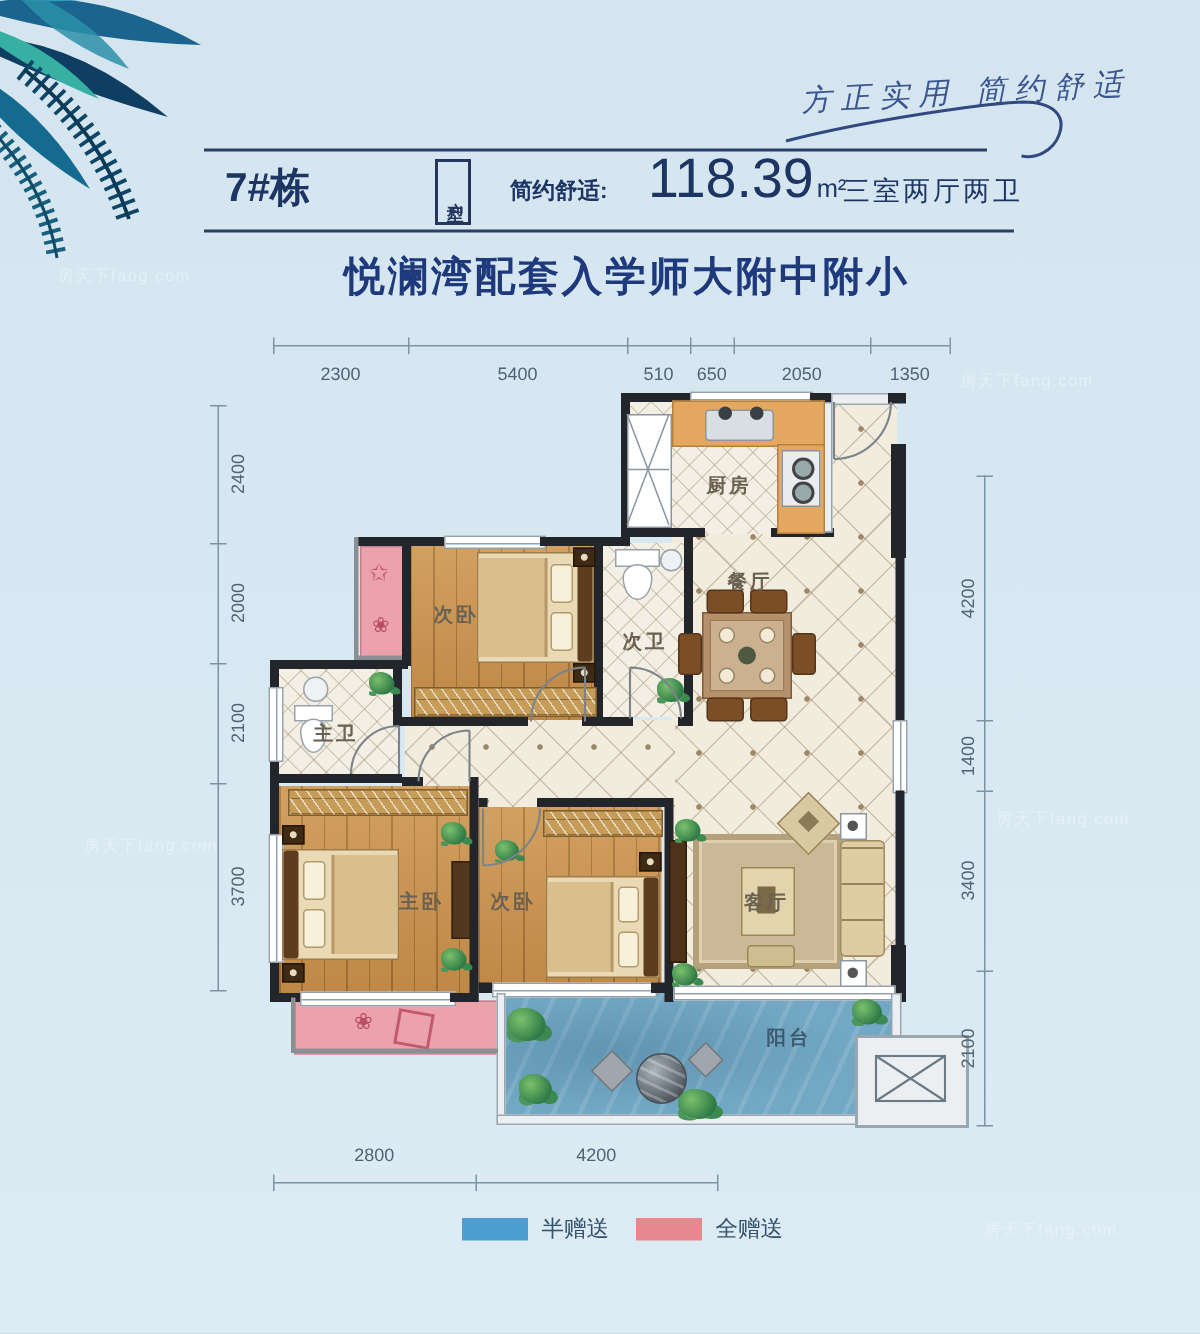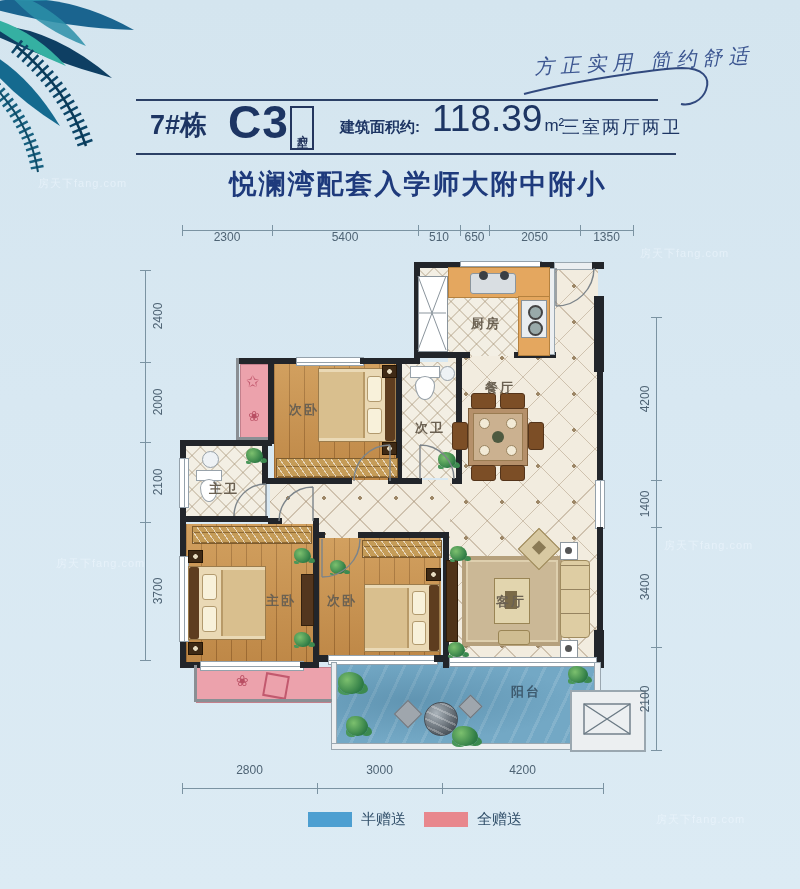--- a/index.html
+++ b/index.html
@@ -12,21 +12,21 @@
   .b-navy{color:#1d3563;}
   .calli{position:absolute;font-family:"DejaVu Serif",serif;font-style:italic;
          color:#3b5590;font-size:20px;letter-spacing:6px;transform:rotate(-3deg);white-space:nowrap;}
   .subtitle{position:absolute;left:0;right:0;text-align:center;font-size:27px;font-weight:bold;
             color:#1e3a7c;letter-spacing:2px;}
   .unitbox{position:absolute;border:2px solid #24365e;color:#24365e;writing-mode:vertical-rl;
            font-size:11px;line-height:1;display:flex;align-items:center;justify-content:center;
            letter-spacing:2px;font-weight:bold;}
   
   .dimh{position:absolute;display:flex;font-size:12px;color:#4e6374;}
-  .dimh .s{position:relative;text-align:center;padding-top:0;height:18px;}
+  .dimh .s{position:relative;text-align:center;padding-top:12px;height:18px;}
   .dimh .s::before{content:"";position:absolute;left:0;right:0;top:0;border-top:1px solid #7b93a2;}
   .dimh .s::after{content:"";position:absolute;left:0;top:-5px;width:1px;height:11px;background:#7b93a2;}
   .dimh .end{width:0;padding:0;}
   .dimh .end::before{display:none;}
   .dimh.bot .s{padding-top:0;padding-bottom:8px;height:18px;}
   .dimh.bot .s::before{top:auto;bottom:0;}
   .dimh.bot .s::after{top:auto;bottom:-5px;}
   .dimv{position:absolute;display:flex;flex-direction:column;font-size:12px;color:#4e6374;}
   .dimv .s{position:relative;display:flex;align-items:center;justify-content:center;}
   .dimv .s span{transform:rotate(-90deg);white-space:nowrap;}
@@ -109,23 +109,22 @@
 
   <div class="calli" style="left:534px;top:48px;">方正实用 简约舒适</div>
   <svg class="abs" width="220" height="70" viewBox="0 0 220 70" style="left:504px;top:52px;">
     <path d="M20,42 C70,29 150,17 178,16 C198,16 207,25 202,38 C198,49 186,54 177,52" stroke="#31497e" stroke-width="2" fill="none"></path>
   </svg>
 
   <div class="hline" style="left:136px;top:99px;width:522px;"></div>
   <div class="hline" style="left:136px;top:153px;width:540px;"></div>
 
   <div class="abs b-navy" style="left:150px;top:107px;font-size:27px;font-weight:bold;">7#栋</div>
-  <div class="abs b-navy" style="left:228px;top:95px;font-size:46px;font-weight:bold;letter-spacing:1px;">C3</div>
   <div class="unitbox" style="left:290px;top:106px;width:20px;height:40px;">户型</div>
-  <div class="abs b-navy" style="left:340px;top:118px;font-size:15px;font-weight:bold;">建筑面积约:</div>
+  <div class="abs b-navy" style="left:340px;top:118px;font-size:15px;font-weight:bold;">简约舒适:</div>
   <div class="abs" style="left:432px;top:98px;display:flex;align-items:flex-end;">
     <span class="b-navy" style="font-size:37px;">118.39</span>
     <span class="b-navy" style="font-size:17px;margin:0 0 4px 2px;">m²</span>
   </div>
   <div class="abs b-navy" style="left:562px;top:115px;font-size:18px;letter-spacing:2px;font-weight:500;">三室两厅两卫</div>
 
   <div class="subtitle" style="top:166px;margin-left:36px;">悦澜湾配套入学师大附中附小</div>
 
   <div class="abs tile-big" style="left:448px;top:268px;width:150px;height:394px;"></div>
   <div class="abs tile-big" style="left:270px;top:480px;width:180px;height:58px;"></div>
@@ -362,21 +361,20 @@
     <div class="s" style="height:120px;">
         <span>3400</span>
       </div>
     <div class="s" style="height:103px;">
         <span>2100</span>
       </div>
     <div class="s end"></div>
   </div>
   <div class="dimh bot" style="left:182px;top:763px;width:421px;">
     <div class="s" style="width:135px;">2800</div>
-    <div class="s" style="width:125px;">3000</div>
     <div class="s" style="width:161px;">4200</div>
     <div class="s end"></div>
   </div>
 
   <div class="lgrp" style="left:308px;top:810px;">
     <span class="swatch sw-blue"></span>
     <span>半赠送</span>
   </div>
   <div class="lgrp" style="left:424px;top:810px;">
     <span class="swatch sw-pink"></span>

